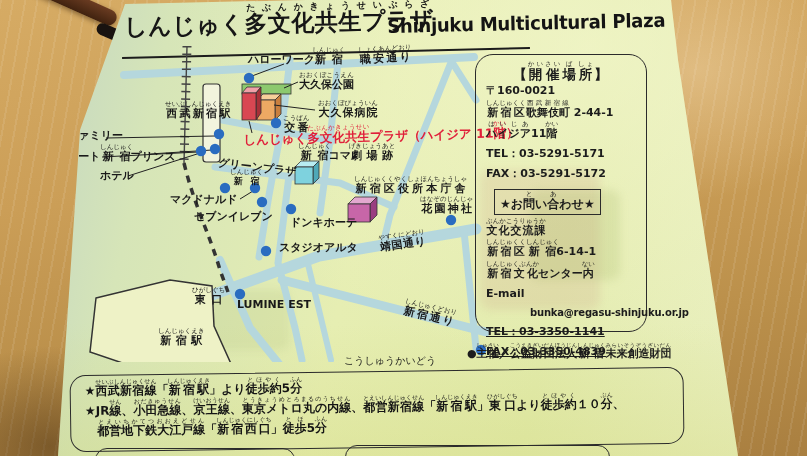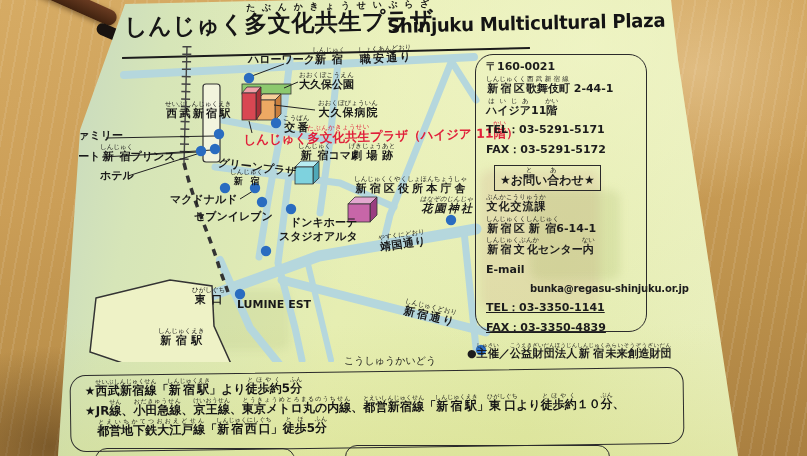--- a/index.html
+++ b/index.html
@@ -177,32 +177,33 @@
         <div class="mlabel red" style="left: 181px; top: 96px; transform: rotate(-1.5deg);">しんじゅく<ruby><span>多文化共生</span><rt>たぶんかきょうせい</rt></ruby>プラザ（ハイジア 11<ruby><span>階</span><rt>かい</rt></ruby>）</div>
         <div class="mlabel" style="left: 38px; top: 113px;"><ruby><span>新宿</span><rt>しんじゅく</rt></ruby>プリンス</div>
         <div class="mlabel" style="left: 38px; top: 140px;">ホテル</div>
         <div class="mlabel" style="left: 157px; top: 127px; transform: rotate(7deg);">グリーンプラザ</div>
         <div class="mlabel small" style="left: 168px; top: 138px;"><ruby><span>新宿</span><rt>しんじゅく</rt></ruby></div>
         <div class="mlabel" style="left: 236px; top: 112px;"><ruby><span>新宿</span><rt>しんじゅく</rt></ruby>コマ<ruby><span>劇場跡</span><rt>げきじょうあと</rt></ruby></div>
         <div class="mlabel" style="left: 108px; top: 164px;">マクドナルド</div>
         <div class="mlabel" style="left: 132px; top: 181px;">セブンイレブン</div>
         <div class="mlabel" style="left: 228px; top: 187px;">ドンキホーテ</div>
         <div class="mlabel" style="left: 292px; top: 145px;"><ruby><span>新宿区役所本庁舎</span><rt>しんじゅくくやくしょほんちょうしゃ</rt></ruby></div>
-        <div class="mlabel" style="left: 358px; top: 165px; font-style: italic;"><ruby><span>花園神社</span><rt>はなぞのじんじゃ</rt></ruby></div>
+        <div class="mlabel" style="left: 358px; top: 165px;"><ruby><span>花園神社</span><rt>はなぞのじんじゃ</rt></ruby></div>
         <div class="mlabel" style="left: 316px; top: 204px; transform: rotate(-8deg);"><ruby><span>靖国通り</span><rt>やすくにどおり</rt></ruby></div>
-        <div class="mlabel" style="left: 217px; top: 201px;">スタジオアルタ</div>
+        <div class="mlabel" style="left: 217px; top: 212px;">スタジオアルタ</div>
         <div class="mlabel" style="left: 344px; top: 267px; transform: rotate(13deg);"><ruby><span>新宿通り</span><rt>しんじゅくどおり</rt></ruby></div>
         <div class="mlabel" style="left: 175px; top: 269px;">LUMINE EST</div>
         <div class="mlabel" style="left: 130px; top: 256px;"><ruby><span>東口</span><rt>ひがしぐち</rt></ruby></div>
         <div class="mlabel" style="left: 96px; top: 297px;"><ruby><span>新宿駅</span><rt>しんじゅくえき</rt></ruby></div>
         <div class="mlabel tiny" style="left: 282px; top: 326px;">こうしゅうかいどう</div>
       </div>
   </div>
 
   <div class="panel">
+    <div class="p-line p-heading">【<ruby><span>開</span><rt>かい</rt></ruby><ruby><span>催</span><rt>さい</rt></ruby><ruby><span>場</span><rt>ば</rt></ruby><ruby><span>所</span><rt>しょ</rt></ruby>】</div>
     <div class="p-line">〒160-0021</div>
     <div class="p-line"><ruby><span>新宿区</span><rt>しんじゅくく</rt></ruby><ruby><span>歌舞伎町</span><rt>西武新宿線</rt></ruby> 2-44-1</div>
     <div class="p-line"><ruby><span>ハイジア</span><rt>はいじあ</rt></ruby>11<ruby><span>階</span><rt>かい</rt></ruby></div>
     <div class="p-line p-gap">TEL：03-5291-5171</div>
     <div class="p-line p-gap">FAX：03-5291-5172</div>
     <div class="inquiry-box">★お<ruby><span>問</span><rt>と</rt></ruby>い<ruby><span>合</span><rt>あ</rt></ruby>わせ★</div>
     <div class="p-line"><ruby><span>文化交流課</span><rt>ぶんかこうりゅうか</rt></ruby></div>
     <div class="p-line"><ruby><span>新宿区</span><rt>しんじゅくく</rt></ruby><ruby><span>新宿</span><rt>しんじゅく</rt></ruby>6-14-1</div>
     <div class="p-line"><ruby><span>新宿文化</span><rt>しんじゅくぶんか</rt></ruby>センター<ruby><span>内</span><rt>ない</rt></ruby></div>
     <div class="p-line p-gap">E-mail</div>

